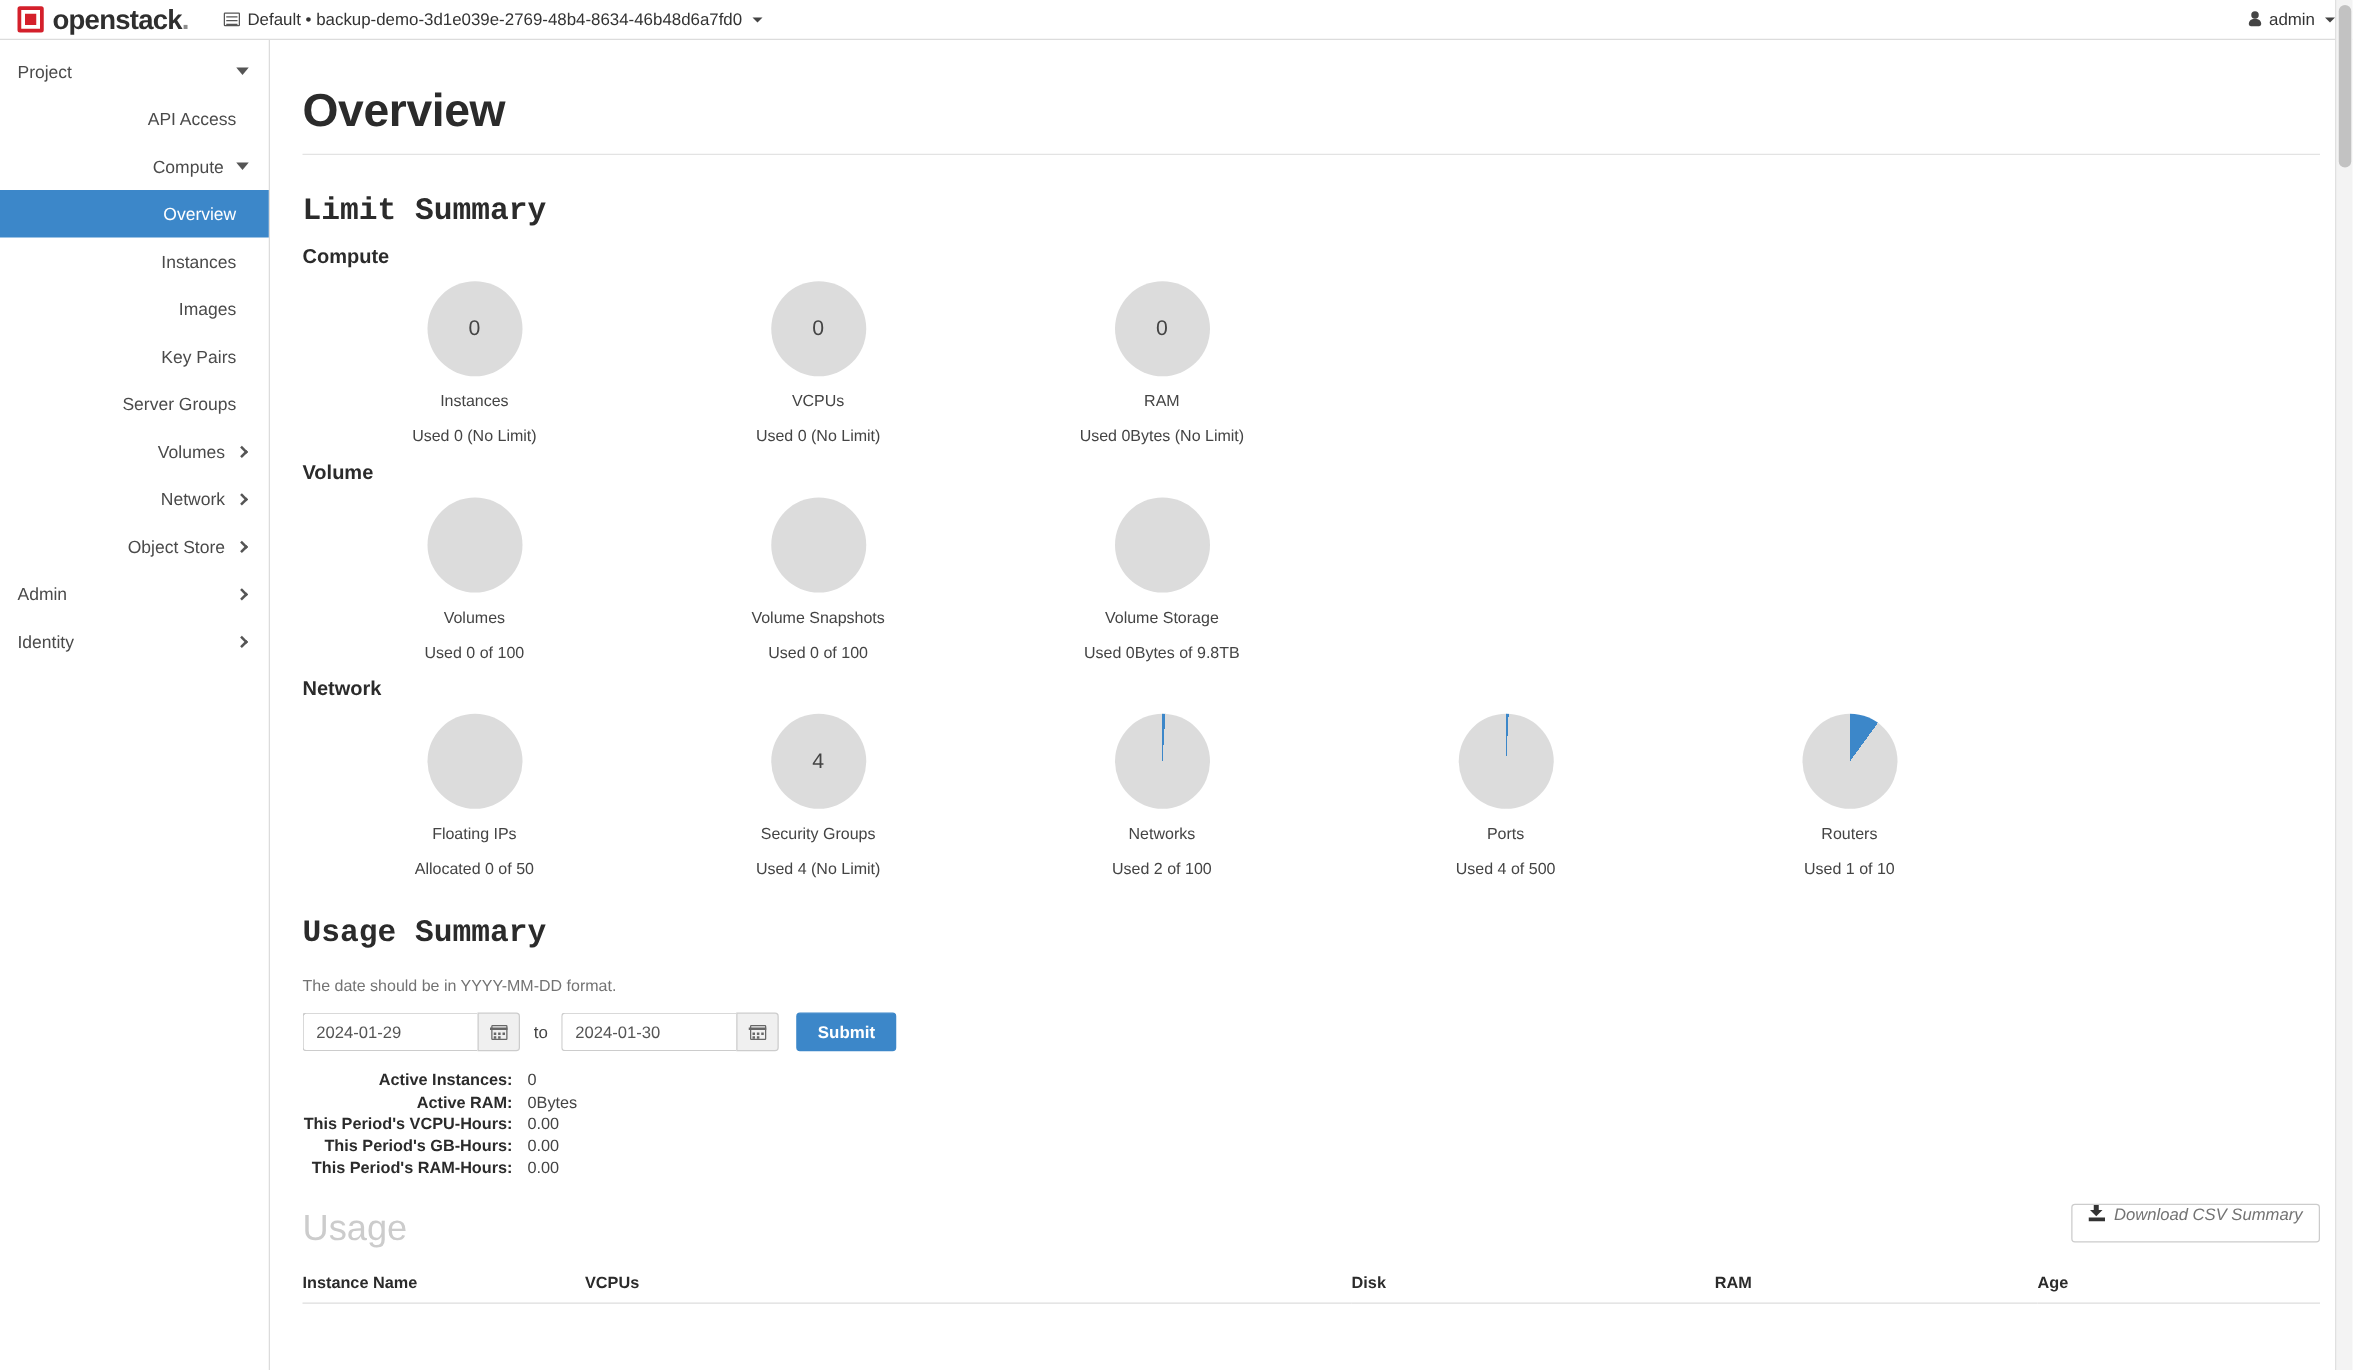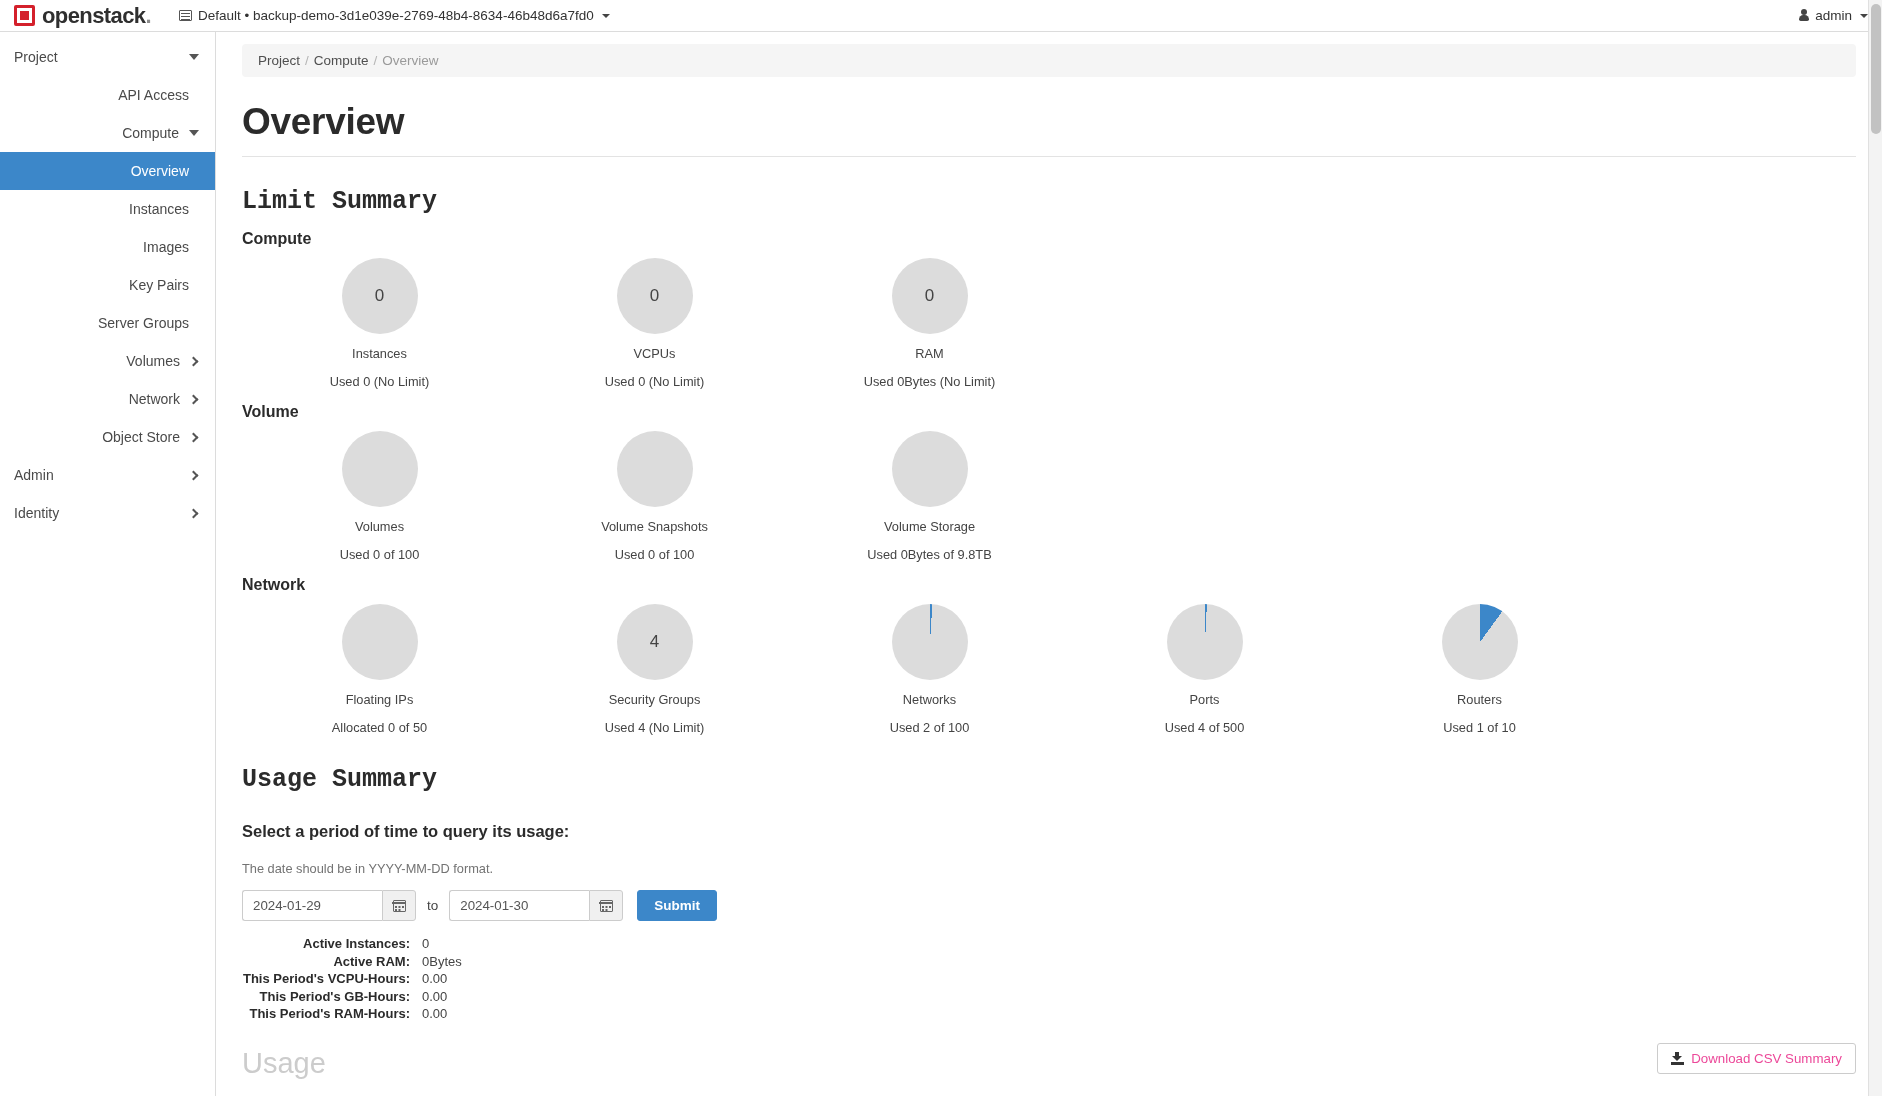--- a/index.html
+++ b/index.html
@@ -311,24 +311,25 @@
   }
   .btn-default {
     position: absolute;
     right: 0; top: -4px;
     height: 31px;
     padding: 0 13px;
     background: #fff;
     border: 1px solid #ccc;
     border-radius: 3px;
     font-size: 13.3px;
-    color: #ec4899;
+    color: #737373;
     cursor: pointer;
-    display: flex; align-items: center; gap: 7px;
+    display: flex; align-items: flex-start; gap: 7px;
     font-family: "Liberation Sans", sans-serif;
+    font-style: italic;
   }
   .dl-icon { width: 13px; height: 13px; position: relative; flex: none; }
   .dl-icon::before {
     content: "";
     position: absolute; left: 4px; top: 0;
     width: 4px; height: 5px; background: #333;
   }
   .dl-icon::after {
     content: "";
     position: absolute; left: 0.5px; top: 4px;
@@ -436,23 +437,20 @@
         <span class="chev-right"></span>
       </div>
       <div class="nav-item lvl0">
         <span class="label">Identity</span>
         <span class="chev-right"></span>
       </div>
     </nav>
 
   <main class="content">
 
-    <div class="breadcrumb">
-      <a>Project</a><span class="sep">/</span><a>Compute</a><span class="sep">/</span><span class="current">Overview</span>
-    </div>
 
     <div class="page-title">Overview</div>
     <div class="hr"></div>
 
     <h2 class="section">Limit Summary</h2>
 
     <div id="quota-groups">
         <h3 class="sub">Compute</h3>
         <div class="quota-row">
           <div class="quota">
@@ -540,21 +538,20 @@
               <div class="pie" style="background: conic-gradient(rgb(60, 135, 201) 0deg, rgb(60, 135, 201) 36deg, rgb(220, 220, 220) 36deg, rgb(220, 220, 220) 360deg);"></div>
             </div>
             <div class="qlabel">Routers</div>
             <div class="qused">Used 1 of 10</div>
           </div>
         </div>
       </div>
 
     <h2 class="section">Usage Summary</h2>
 
-    <div class="usage-lead">Select a period of time to query its usage:</div>
     <div class="usage-hint">The date should be in YYYY-MM-DD format.</div>
 
     <div class="date-row">
       <div class="input-group">
         <input class="date-input" type="text" value="2024-01-29" style="">
         <div class="cal-btn">
           <span class="cal-icon"></span>
         </div>
       </div>
       <span class="to-word">to</span>

